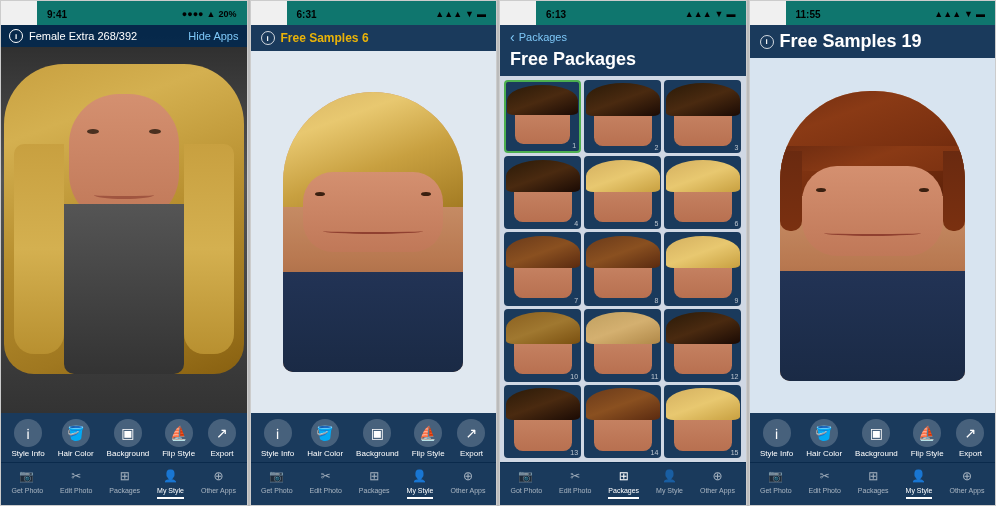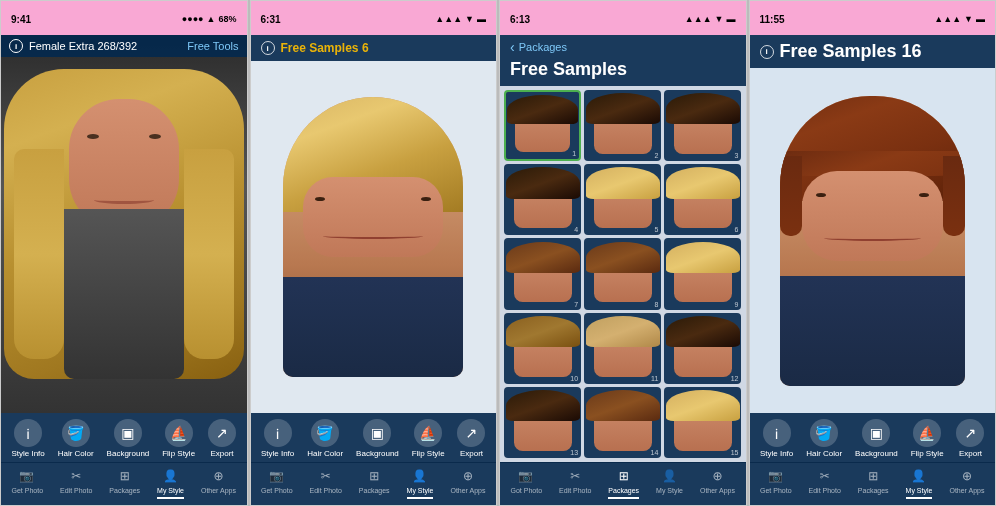--- a/index.html
+++ b/index.html
@@ -25,24 +25,25 @@
       display: flex;
       flex-direction: column;
     }
 
     
     .status-bar {
       display: flex;
       justify-content: space-between;
       align-items: center;
       padding: 4px 10px 2px;
-      background: #f9a8d4;
+      background: #0f766e;
       font-size: 10px;
       font-weight: 600;
-      height: 34px;
+      height: 24px;
+      margin-left: 36px;
     }
     .status-bar .time { font-size: 10px; font-weight: 700; }
     .status-bar .icons { display: flex; align-items: center; gap: 3px; font-size: 9px; }
 
     
     .screen {
       flex: 1;
       display: flex;
       flex-direction: column;
       overflow: hidden;
@@ -261,29 +262,29 @@
   </style>
 </head>
 <body>
 
 <div class="phone phone1">
   <div class="status-bar">
     <span class="time">9:41</span>
     <div class="icons">
       <span style="font-size:9px">●●●●</span>
       <span style="font-size:9px">▲</span>
-      <span style="font-size:9px">68%</span>
+      <span style="font-size:9px">20%</span>
     </div>
   </div>
   <div class="screen">
 
     <div class="header-bar">
       <div class="info-icon">i</div>
       <span class="title">Female Extra 268/392</span>
-      <span class="hide-tools">Free Tools</span>
+      <span class="hide-tools">Hide Apps</span>
     </div>
 
     <div class="photo-area">
 
       <div style="position:relative; width:160px; height:310px; display:flex; align-items:flex-start; justify-content:center;">
 
         <div style="position:absolute; top:0; left:-40px; right:-40px; bottom:0; background:linear-gradient(160deg,#c8a040 0%,#d4b050 20%,#b89030 50%,#a07820 80%,#886010 100%); border-radius:60px 60px 30px 30px; z-index:1;"></div>
 
         <div style="position:absolute; top:30px; left:25px; right:25px; height:130px; background:linear-gradient(180deg,#d49070 0%,#c07858 100%); border-radius:50px; z-index:2;">
 
@@ -443,21 +444,21 @@
       <span style="font-size:9px">▼</span>
       <span style="font-size:9px">▬</span>
     </div>
   </div>
   <div class="screen">
     <div class="app-header" style="background:#1a3a5c; padding:4px 10px 2px; display:flex; align-items:center; gap:4px;">
       <span style="color:#7ec8f8; font-size:14px;">‹</span>
       <span style="color:#7ec8f8; font-size:11px;">Packages</span>
     </div>
     <div class="sub-header">
-      <span class="page-title">Free Samples</span>
+      <span class="page-title">Free Packages</span>
     </div>
 
     <div class="grid-container" id="grid3">
     <div class="grid-cell selected">
     <div style="width:75%;height:80%;background:linear-gradient(180deg,#d09070 0%,#b87050 100%);border-radius:40% 40% 15% 15%;position:relative;overflow:visible;">
       <div style="position:absolute;top:-4px;left:-8px;right:-8px;height:55%;border-radius:50% 50% 10% 10%;background:linear-gradient(160deg,#2a1a08 0%,#4a2a10 50%,#1a0a04 100%);"></div>
     </div>
     <span style="position:absolute;bottom:2px;right:3px;color:rgba(255,255,255,0.7);font-size:7px;">1</span>
   </div>
         <div class="grid-cell">
@@ -578,21 +579,21 @@
     <span class="time">11:55</span>
     <div class="icons">
       <span style="font-size:9px">▲▲▲</span>
       <span style="font-size:9px">▼</span>
       <span style="font-size:9px">▬</span>
     </div>
   </div>
   <div class="screen">
     <div class="app-header">
       <div class="info-icon">i</div>
-      <span class="page-title">Free Samples 16</span>
+      <span class="page-title">Free Samples 19</span>
     </div>
     <div class="photo-main4">
       <div class="woman-photo4">
         <div class="hair4"></div>
         <div class="bangs4"></div>
 
         <div style="position:absolute; top:75px; left:22px; right:22px; height:90px; background:linear-gradient(180deg,#d49070 0%,#c07858 100%); border-radius:35px; z-index:2;">
           <div style="position:absolute; top:22px; left:14px; width:10px; height:4px; background:#3a2010; border-radius:50%;"></div>
           <div style="position:absolute; top:22px; right:14px; width:10px; height:4px; background:#3a2010; border-radius:50%;"></div>
           <div style="position:absolute; bottom:20px; left:22px; right:22px; height:6px; border-bottom:2px solid #904030; border-radius:50%;"></div>

